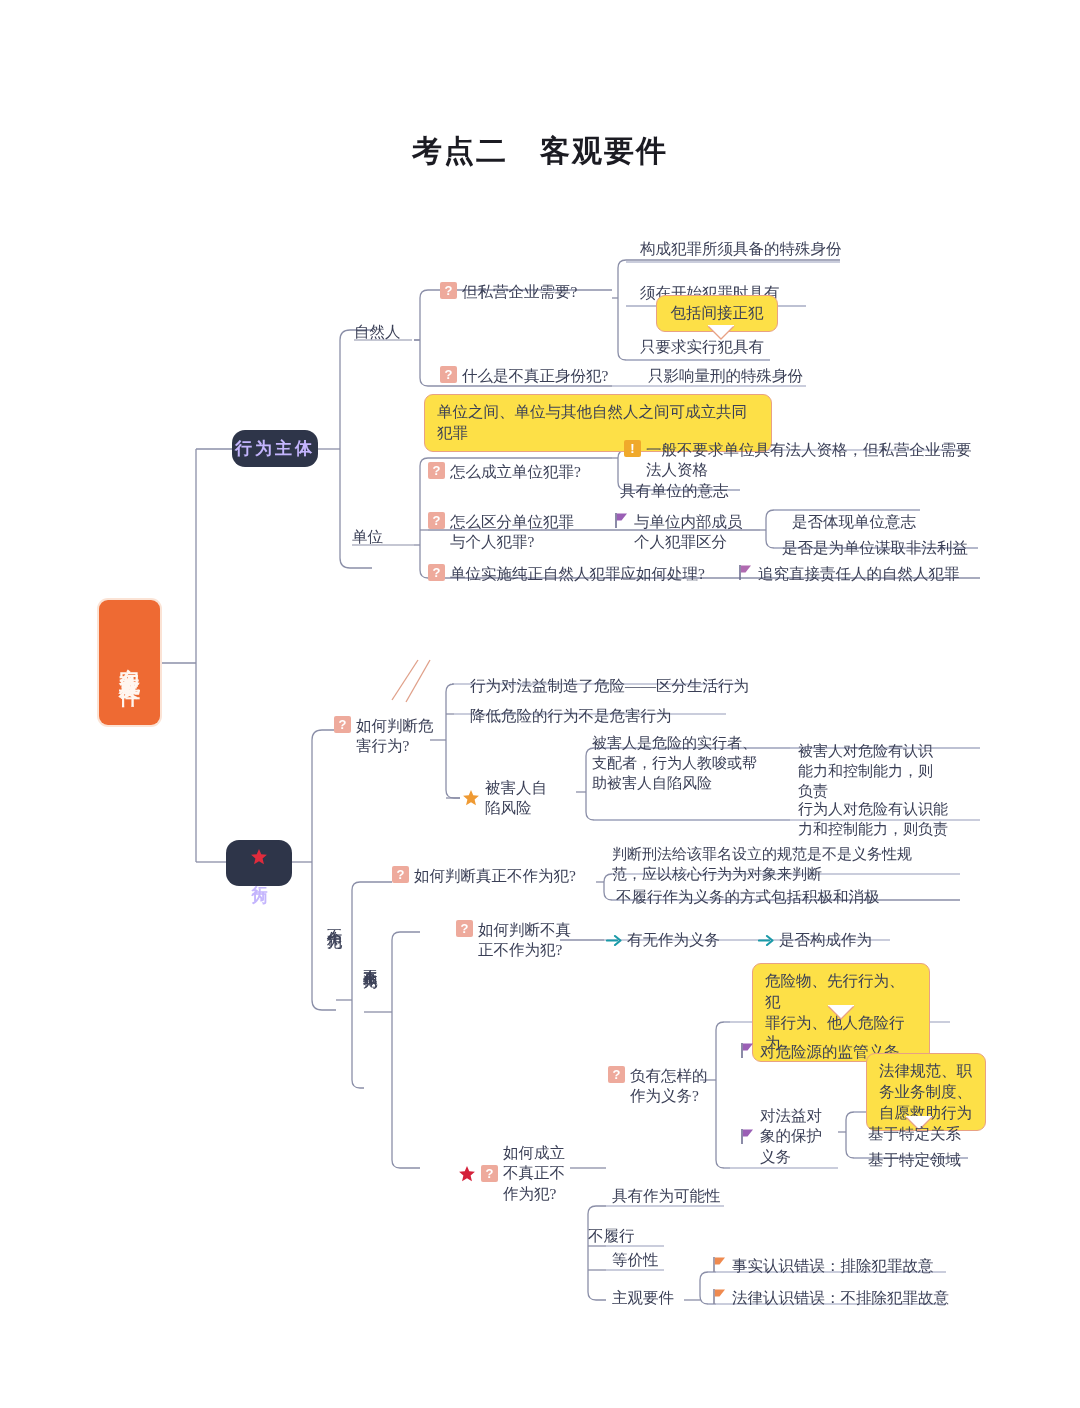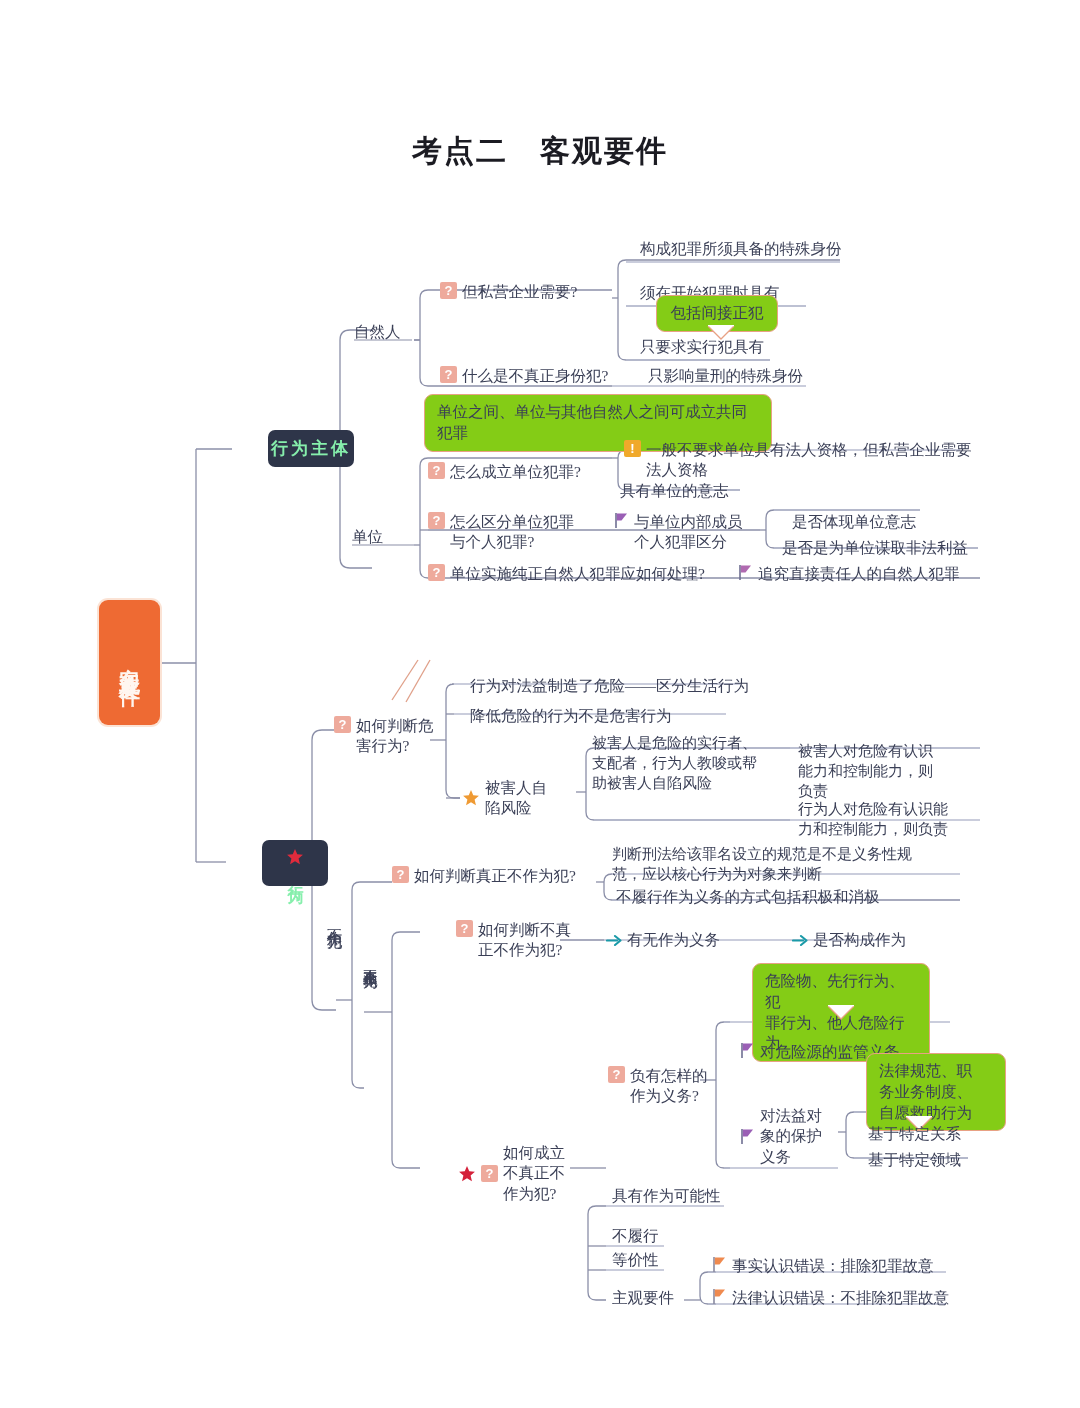--- a/index.html
+++ b/index.html
@@ -22,41 +22,40 @@
 
   
   .node{position:absolute;box-sizing:border-box;}
   .leaf{
     font-size:15.5px;line-height:1.32;color:#3a3f56;white-space:pre-line;
   }
   .leaf.small{font-size:15px;}
 
   
   .topic-dark{
-    background:#2e3549;color:#86efac;border-radius:7px;
+    background:#2e3549;color:#c4b5fd;border-radius:13px;
     font-family:"Liberation Sans","DejaVu Sans",sans-serif;
     font-weight:700;display:flex;align-items:center;justify-content:center;
     letter-spacing:3px;
-    margin-left:36px;
   }
   .topic-dark.vert{writing-mode:vertical-rl;text-orientation:upright;letter-spacing:4px;}
 
   
   .root-orange{
     background:#ee6a33;color:#fff6f0;border-radius:9px;
     font-family:"Liberation Sans","DejaVu Sans",sans-serif;font-weight:700;
     writing-mode:vertical-rl;text-orientation:upright;
     display:flex;align-items:center;justify-content:center;
     letter-spacing:6px;font-size:21px;
     box-shadow:0 0 0 2px #fbe3d5;
   }
 
   
   .callout{
-    border:1.4px solid #e8a184;border-radius:9px;background:#84cc16;
+    border:1.4px solid #e8a184;border-radius:9px;background:#fde047;
     padding:7px 12px;font-size:15.5px;line-height:1.34;color:#3a3f56;
     white-space:pre-line;box-sizing:border-box;
   }
 
   
   .ic{display:inline-block;vertical-align:-3px;flex:0 0 auto;}
   .ic-q{
     width:17px;height:17px;border-radius:2px;background:#eeaa9c;
     color:#ffffff;font-size:13px;line-height:17px;text-align:center;
     font-family:"Liberation Sans","DejaVu Sans",sans-serif;font-weight:700;
@@ -345,21 +344,21 @@
     <span class="tx leaf">如何判断不真
 正不作为犯?</span>
   </div>
 
   <div class="node rowc" style="left:606px;top:930px;">
     <svg class="ic ic-arrow" viewBox="0 0 17 15">
       <path d="M1 7.5 H11 M9 3 L14.5 7.5 L9 12" stroke="#1a9aa8" stroke-width="2.1" fill="none" stroke-linecap="round" stroke-linejoin="round"></path>
     </svg>
     <span class="leaf">有无作为义务</span>
   </div>
-  <div class="node rowc" style="left:792px;top:930px;">
+  <div class="node rowc" style="left:758px;top:930px;">
     <svg class="ic ic-arrow" viewBox="0 0 17 15">
       <path d="M1 7.5 H11 M9 3 L14.5 7.5 L9 12" stroke="#1a9aa8" stroke-width="2.1" fill="none" stroke-linecap="round" stroke-linejoin="round"></path>
     </svg>
     <span class="leaf">是否构成作为</span>
   </div>
 
   <div class="node row" style="left:458px;top:1143px;align-items:center;">
     <svg class="ic ic-star" viewBox="0 0 20 20">
       <path d="M10 1.2 L12.5 7 L18.8 7.6 L14 11.8 L15.5 18 L10 14.7 L4.5 18 L6 11.8 L1.2 7.6 L7.5 7 Z" fill="#d4213a"></path>
     </svg>
@@ -383,21 +382,21 @@
   </svg>
 
   <div class="node row" style="left:740px;top:1042px;">
     <svg class="ic ic-flag" viewBox="0 0 15 17">
       <path d="M2 1 V16" stroke="#6e6f92" stroke-width="1.6" fill="none"></path>
       <path d="M2.8 1.5 H13 L7.5 8.5 H2.8 Z" fill="#9a5fb5"></path>
     </svg>
     <span class="tx leaf">对危险源的监管义务</span>
   </div>
 
-  <div class="node callout" style="left:866px;top:1053px;width:140px;">法律规范、职
+  <div class="node callout" style="left:866px;top:1053px;width:120px;">法律规范、职
 务业务制度、
 自愿救助行为</div>
   <svg style="position:absolute;left:904px;top:1116px;width:34px;height:16px;">
     <path d="M2 1 L15 14 L28 1" fill="#ffffff" stroke="#e8a184" stroke-width="1.3"></path>
     <path d="M2 0 H28" stroke="#ffffff" stroke-width="2.4"></path>
   </svg>
 
   <div class="node row" style="left:740px;top:1106px;align-items:center;">
     <svg class="ic ic-flag" viewBox="0 0 15 17">
       <path d="M2 1 V16" stroke="#6e6f92" stroke-width="1.6" fill="none"></path>
@@ -405,21 +404,21 @@
     </svg>
     <span class="tx leaf">对法益对
 象的保护
 义务</span>
   </div>
 
   <div class="node leaf" style="left:868px;top:1124px;">基于特定关系</div>
   <div class="node leaf" style="left:868px;top:1150px;">基于特定领域</div>
 
   <div class="node leaf" style="left:612px;top:1186px;">具有作为可能性</div>
-  <div class="node leaf" style="left:612px;top:1226px;text-align:right;">不履行</div>
+  <div class="node leaf" style="left:588px;top:1226px;text-align:right;">不履行</div>
   <div class="node leaf" style="left:612px;top:1250px;">等价性</div>
 
   <div class="node leaf" style="left:612px;top:1288px;">主观要件</div>
 
   <div class="node row" style="left:712px;top:1256px;">
     <svg class="ic ic-flag" viewBox="0 0 15 17">
       <path d="M2 1 V16" stroke="#8a8aa0" stroke-width="1.6" fill="none"></path>
       <path d="M2.8 1.5 H13 L7.5 8.5 H2.8 Z" fill="#ef8a4f"></path>
     </svg>
     <span class="tx leaf">事实认识错误：排除犯罪故意</span>

